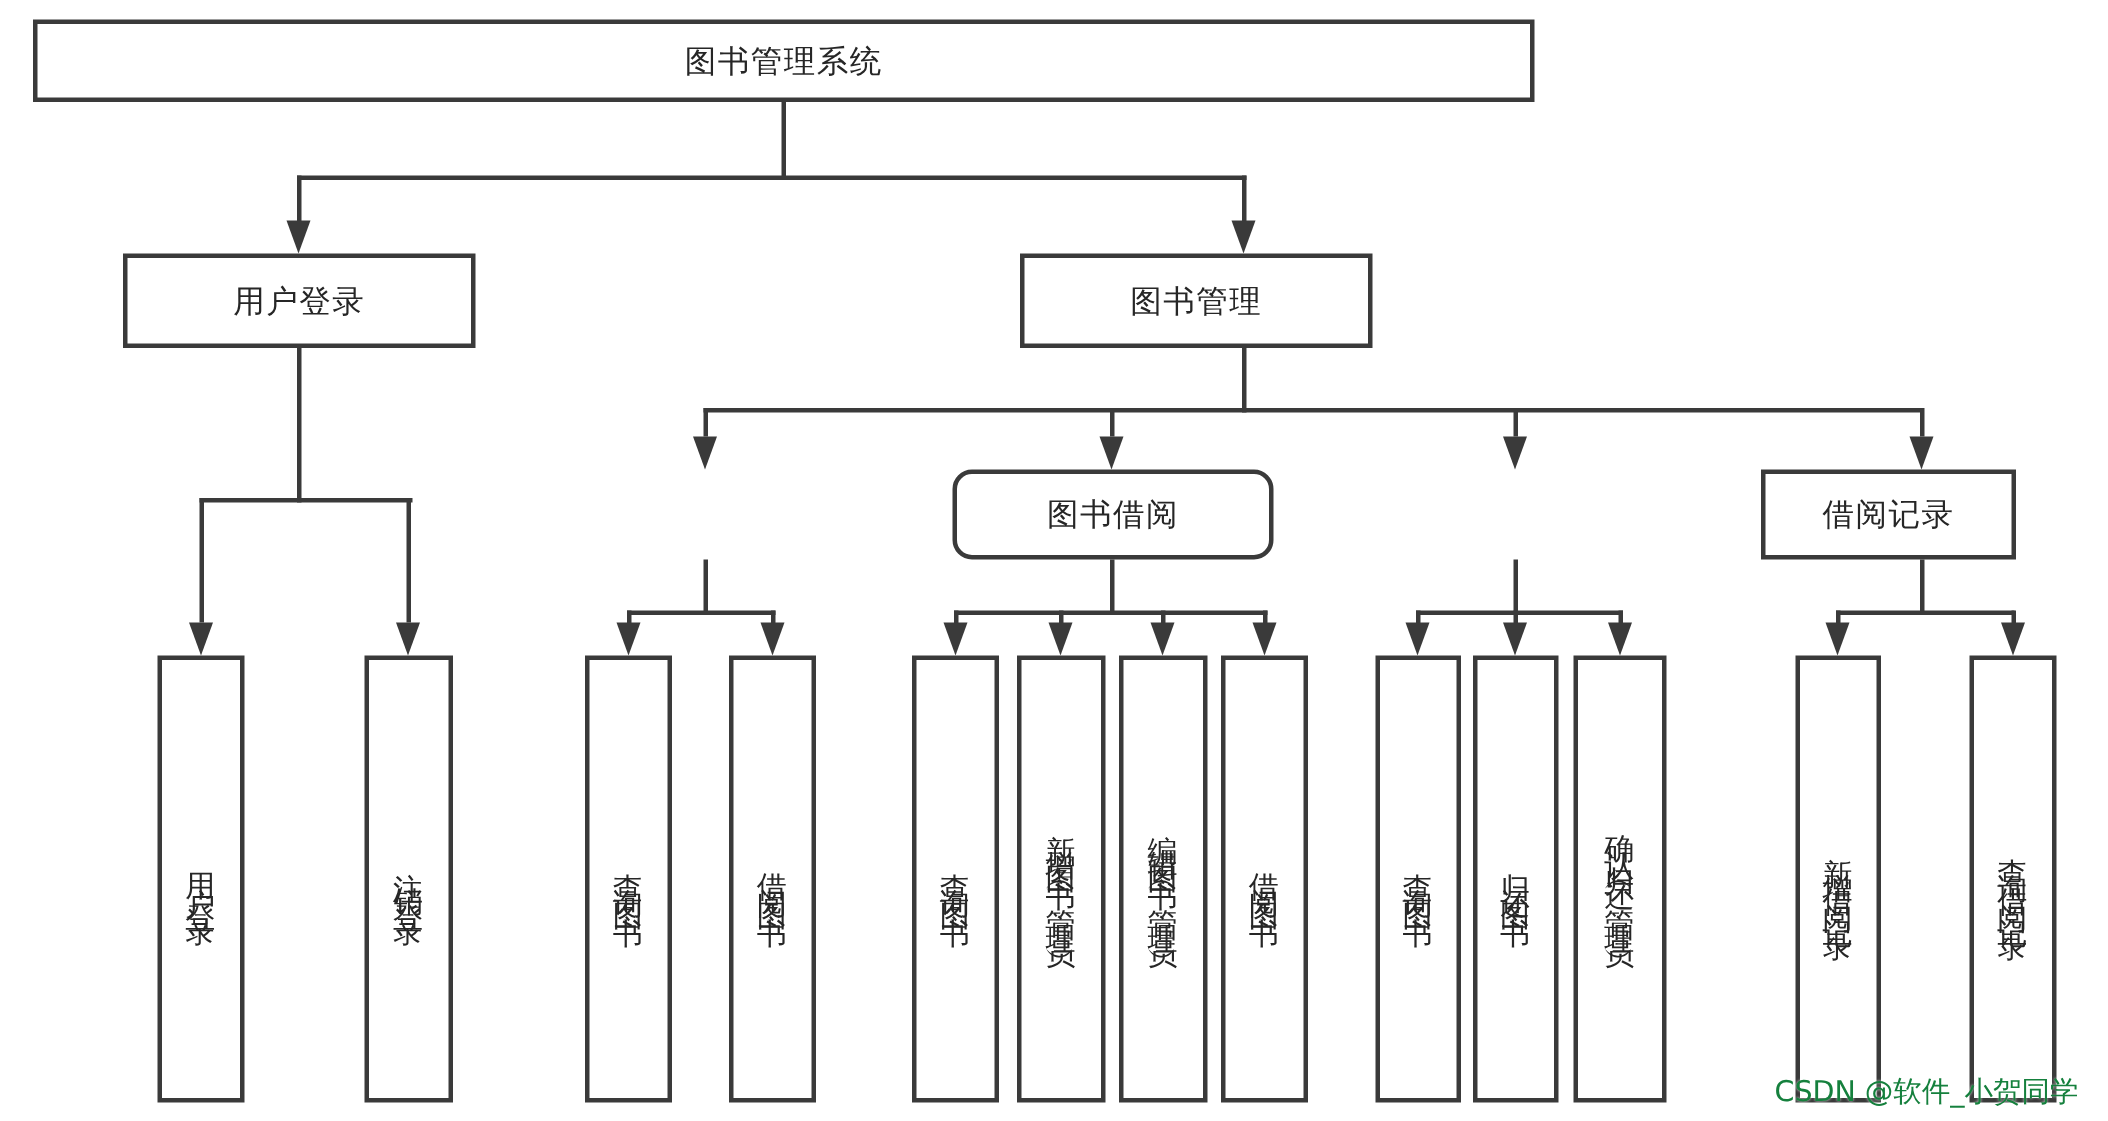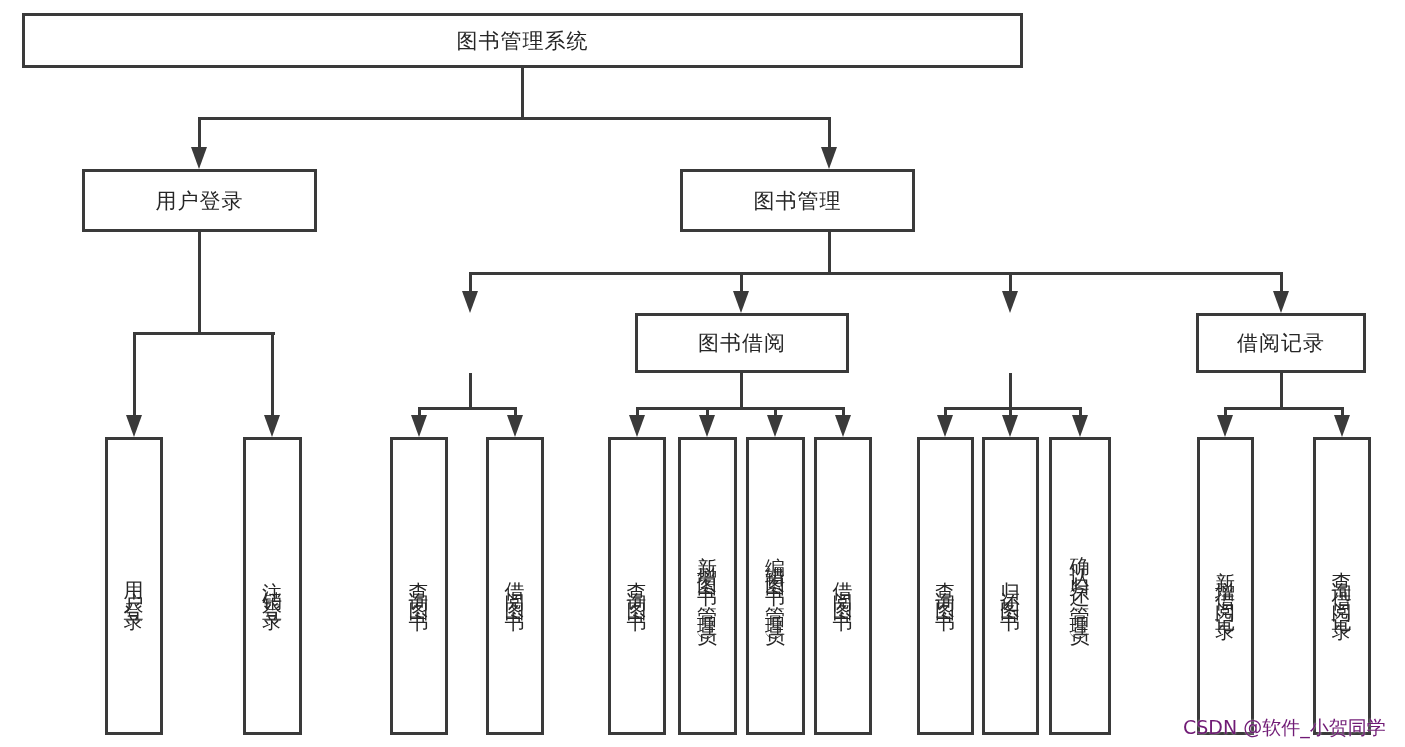--- a/index.html
+++ b/index.html
@@ -34,38 +34,38 @@
   .ar{
     position:absolute;width:0;height:0;
     border-left:8px solid transparent;
     border-right:8px solid transparent;
     border-top:22px solid #3a3a3a;
   }
   .watermark{
     position:absolute;
     left:1183px;top:715px;
     font-size:19px;
-    color:#701a75;
+    color:#15803d;
     text-shadow:0 0 2px rgba(255,255,255,.85);
     white-space:nowrap;
     z-index:10;
   }
 </style>
 </head>
 <body>
 
 <div id="stage">
 
   <div class="box hlabel" style="left:22px;top:13px;width:1001px;height:55px;">图书管理系统</div>
 
   <div class="box hlabel" style="left:82px;top:169px;width:235px;height:63px;">用户登录</div>
   <div class="box hlabel" style="left:680px;top:169px;width:235px;height:63px;">图书管理</div>
 
-  <div class="box hlabel" style="left:635px;top:313px;width:214px;height:60px;">图书借阅</div>
-  <div class="box hlabel" style="left:1174px;top:313px;width:170px;height:60px;margin-left:22px;">借阅记录</div>
+  <div class="box hlabel" style="left:635px;top:313px;width:214px;height:60px;border-radius:13px;">图书借阅</div>
+  <div class="box hlabel" style="left:1174px;top:313px;width:170px;height:60px;">借阅记录</div>
 
   <div class="box leaf" style="left:105px;top:437px;width:58px;height:298px;">
     <span class="v-text">用户登录</span>
   </div>
   <div class="box leaf" style="left:243px;top:437px;width:59px;height:298px;">
     <span class="v-text">注销登录</span>
   </div>
 
   <div class="box leaf" style="left:390px;top:437px;width:58px;height:298px;">
     <span class="v-text">查询图书</span>

